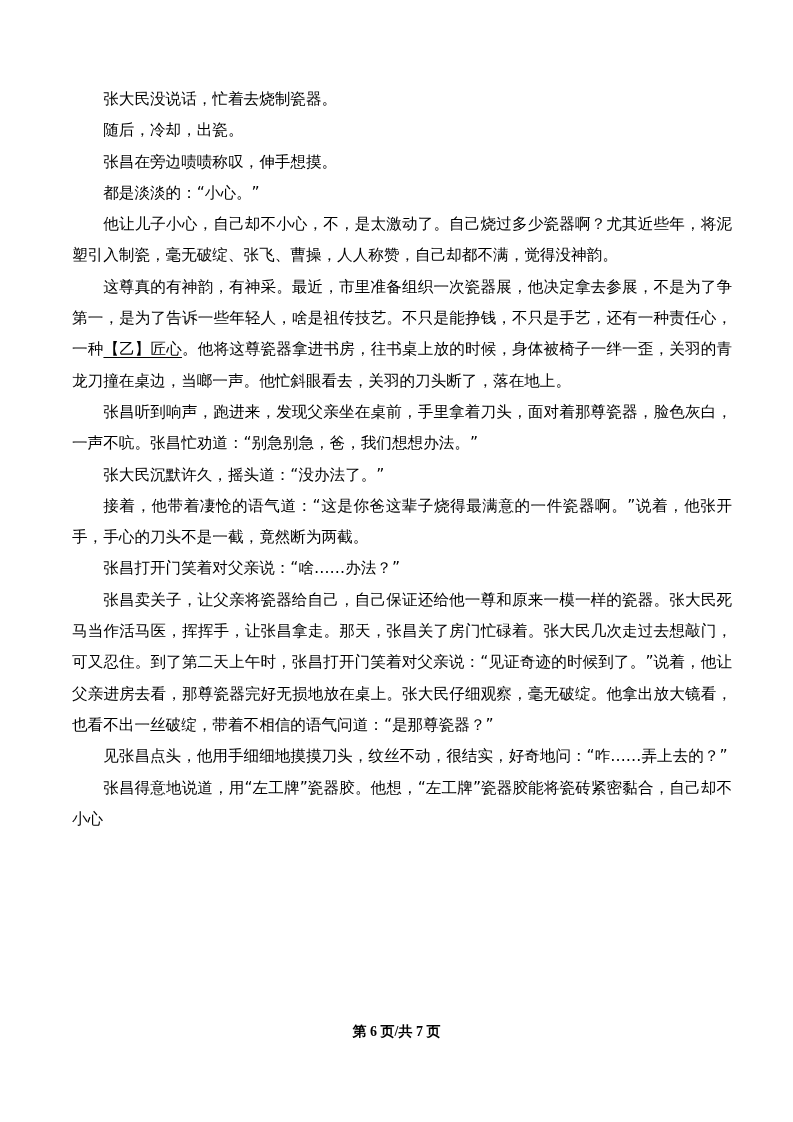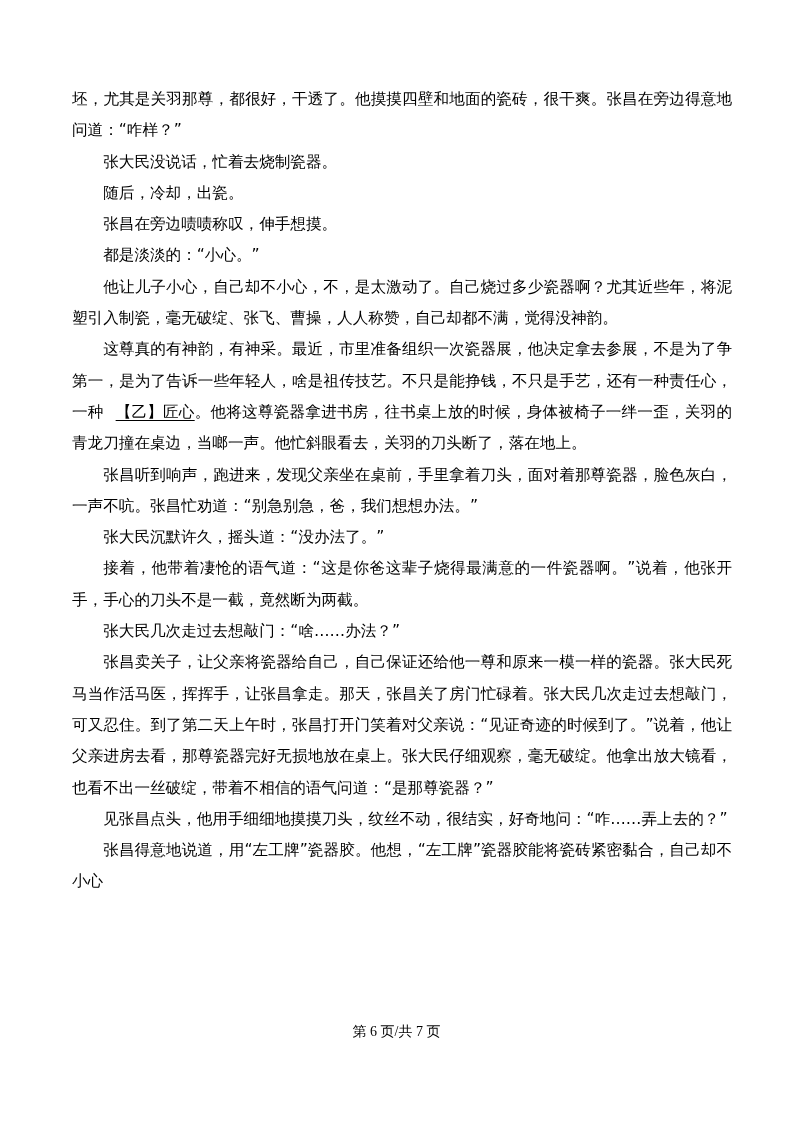--- a/index.html
+++ b/index.html
@@ -2,37 +2,36 @@
 <html><head>
 <meta charset="utf-8">
 <style>
   html, body { margin: 0; padding: 0; background: #ffffff; }
   body { width: 793px; height: 1122px; position: relative; overflow: hidden;
          font-family: "DejaVu Sans", "Liberation Sans", sans-serif; color: #000; }
   .page { position: absolute; left: 72px; top: 84px; width: 660px; }
   .para { margin: 0; font-size: 15.6px; line-height: 31.3px; text-align: justify;
           text-justify: inter-character; word-break: break-all; letter-spacing: 0px; }
   .para.indent { text-indent: 31.2px; }
-  .u { text-decoration: underline; text-underline-offset: 3px; margin-left: 12px; }
+  .u { text-decoration: underline; text-underline-offset: 3px; }
   .footer { position: absolute; left: 0; width: 793px; top: 1022px; text-align: center;
-            font-size: 14px; line-height: 20px; font-family: "Liberation Serif", "DejaVu Serif", serif; }
+            font-size: 14px; line-height: 20px; font-family: "Liberation Serif", "DejaVu Serif", serif; font-weight: bold; }
 </style>
 </head>
 <body>
 
 <div class="page">
-  <p class="para">坯，尤其是关羽那尊，都很好，干透了。他摸摸四壁和地面的瓷砖，很干爽。张昌在旁边得意地问道：“咋样？”</p>
   <p class="para indent">张大民没说话，忙着去烧制瓷器。</p>
   <p class="para indent">随后，冷却，出瓷。</p>
   <p class="para indent">张昌在旁边啧啧称叹，伸手想摸。</p>
   <p class="para indent">都是淡淡的：“小心。”</p>
   <p class="para indent">他让儿子小心，自己却不小心，不，是太激动了。自己烧过多少瓷器啊？尤其近些年，将泥塑引入制瓷，毫无破绽、张飞、曹操，人人称赞，自己却都不满，觉得没神韵。</p>
   <p class="para indent"><span>这尊真的有神韵，有神采。最近，市里准备组织一次瓷器展，他决定拿去参展，不是为了争第一，是为了告诉一些年轻人，啥是祖传技艺。不只是能挣钱，不只是手艺，还有一种责任心，一种</span><span class="u">【乙】匠心</span><span>。他将这尊瓷器拿进书房，往书桌上放的时候，身体被椅子一绊一歪，关羽的青龙刀撞在桌边，当啷一声。他忙斜眼看去，关羽的刀头断了，落在地上。</span></p>
   <p class="para indent">张昌听到响声，跑进来，发现父亲坐在桌前，手里拿着刀头，面对着那尊瓷器，脸色灰白，一声不吭。张昌忙劝道：“别急别急，爸，我们想想办法。”</p>
   <p class="para indent">张大民沉默许久，摇头道：“没办法了。”</p>
   <p class="para indent">接着，他带着凄怆的语气道：“这是你爸这辈子烧得最满意的一件瓷器啊。”说着，他张开手，手心的刀头不是一截，竟然断为两截。</p>
-  <p class="para indent">张大民几次走过去想敲门：“啥……办法？”</p>
+  <p class="para indent">张昌打开门笑着对父亲说：“啥……办法？”</p>
   <p class="para indent">张昌卖关子，让父亲将瓷器给自己，自己保证还给他一尊和原来一模一样的瓷器。张大民死马当作活马医，挥挥手，让张昌拿走。那天，张昌关了房门忙碌着。张大民几次走过去想敲门，可又忍住。到了第二天上午时，张昌打开门笑着对父亲说：“见证奇迹的时候到了。”说着，他让父亲进房去看，那尊瓷器完好无损地放在桌上。张大民仔细观察，毫无破绽。他拿出放大镜看，也看不出一丝破绽，带着不相信的语气问道：“是那尊瓷器？”</p>
   <p class="para indent">见张昌点头，他用手细细地摸摸刀头，纹丝不动，很结实，好奇地问：“咋……弄上去的？”</p>
   <p class="para indent">张昌得意地说道，用“左工牌”瓷器胶。他想，“左工牌”瓷器胶能将瓷砖紧密黏合，自己却不小心</p>
 </div>
 
 <div class="footer">第 6 页/共 7 页</div>
 
 </body></html>

